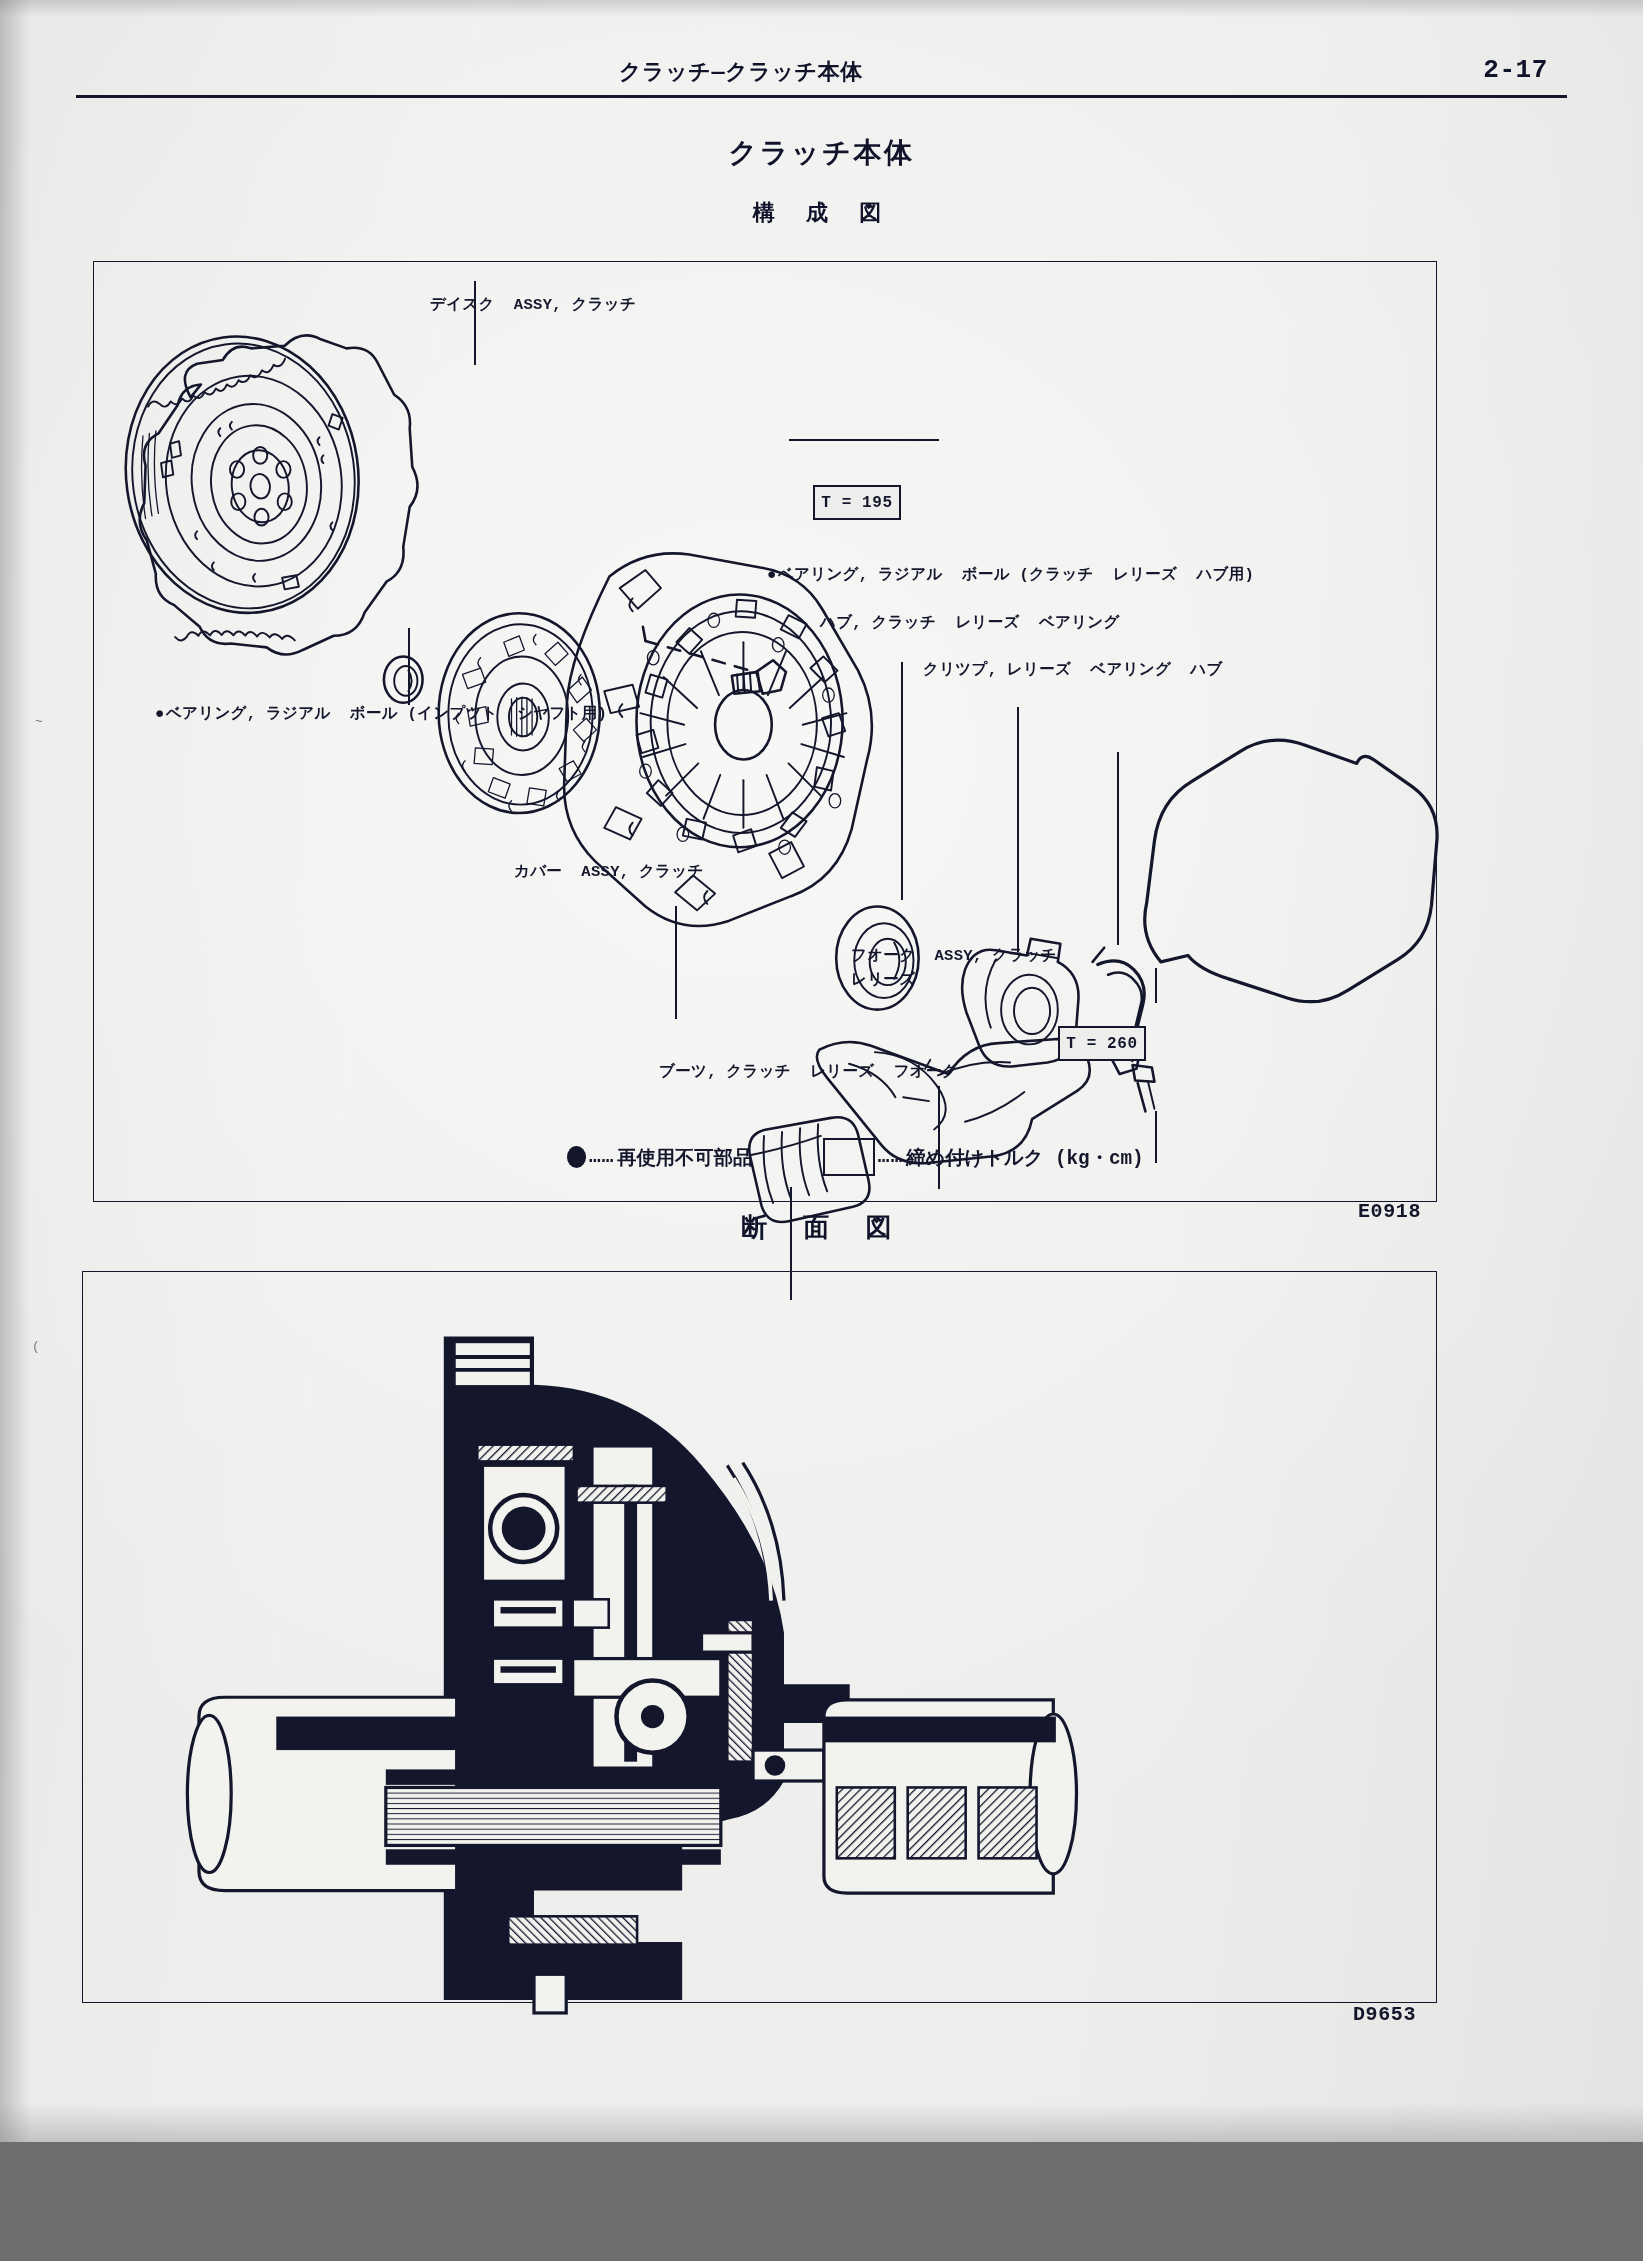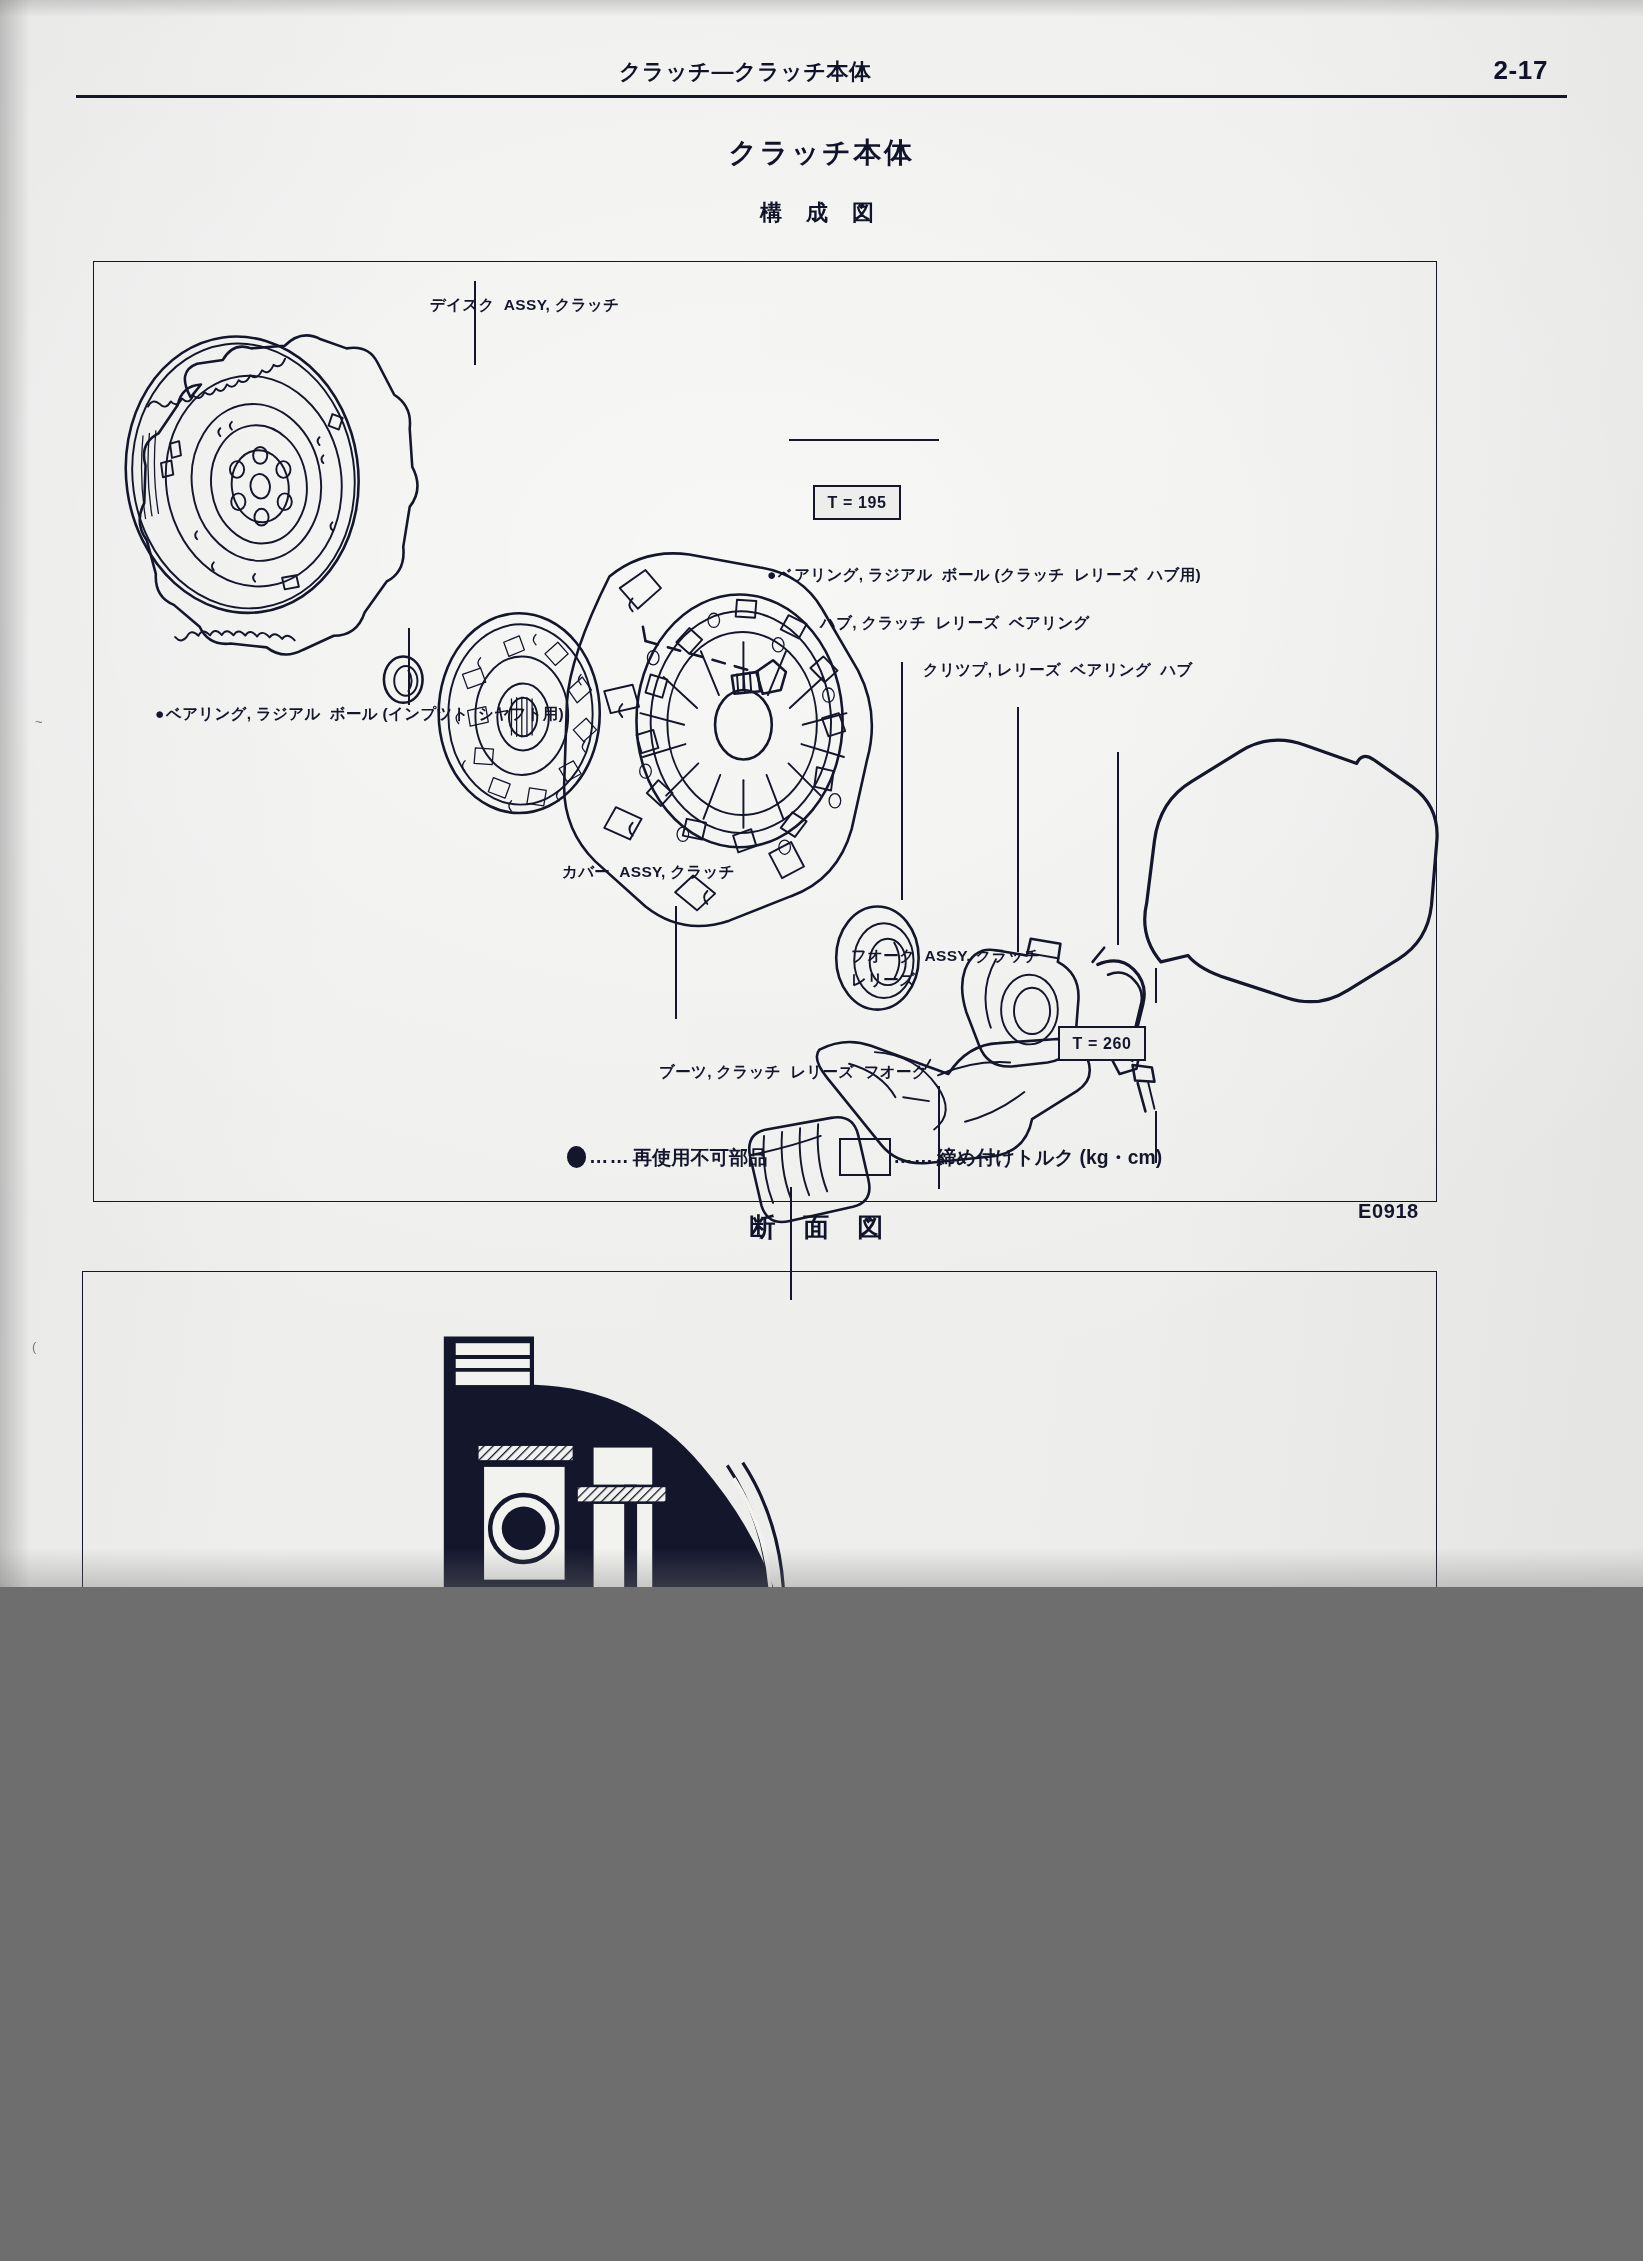--- a/index.html
+++ b/index.html
@@ -3,24 +3,24 @@
 <meta charset="utf-8">
 <style>
   html, body {
     margin: 0;
     padding: 0;
     background: #6e6e6e;
   }
   .page {
     position: relative;
     width: 1643px;
-    height: 1587px;
+    height: 2142px;
     background: #fde047;
     overflow: hidden;
-    font-family: Liberation Sans, sans-serif;
+    font-family: Liberation Mono, monospace;
     color: #11132a;
   }
   
   .paper-tone {
     position: absolute;
     inset: 0;
     background:
       radial-gradient(ellipse 120% 90% at 45% 35%, rgba(255,255,255,0.55) 0%, rgba(255,255,255,0) 60%),
       linear-gradient(97deg, #e7e8e6 0%, #eeefec 25%, #edeeeb 70%, #e4e5e3 100%);
     pointer-events: none;
@@ -488,21 +488,21 @@
   <div class="lbl" style="left:430px; top:295px;">デイスク  ASSY, クラッチ</div>
 
   <div class="lbl dot" style="left:767px; top:565px;">ベアリング, ラジアル  ボール (クラッチ  レリーズ  ハブ用)</div>
 
   <div class="lbl" style="left:820px; top:613px;">ハブ, クラッチ  レリーズ  ベアリング</div>
 
   <div class="lbl" style="left:923px; top:660px;">クリツプ, レリーズ  ベアリング  ハブ</div>
 
   <div class="lbl dot" style="left:155px; top:704px;">ベアリング, ラジアル  ボール (インプツト  シヤフト用)</div>
 
-  <div class="lbl" style="left:562px; top:862px;">カバー  ASSY, クラッチ</div>
+  <div class="lbl" style="left:514px; top:862px;">カバー  ASSY, クラッチ</div>
 
   <div class="lbl" style="left:851px; top:946px;">フオーク  ASSY, クラッチ</div>
   <div class="lbl" style="left:851px; top:970px;">レリーズ</div>
 
   <div class="lbl" style="left:659px; top:1062px;">ブーツ, クラッチ  レリーズ  フオーク</div>
 
   <div class="torque-box" style="left:813px; top:485px; width:84px; height:31px;">T = 195</div>
   <div class="torque-box" style="left:1058px; top:998px; width:84px; height:31px;margin-top:28px;">T = 260</div>
 
   <div class="legend">

